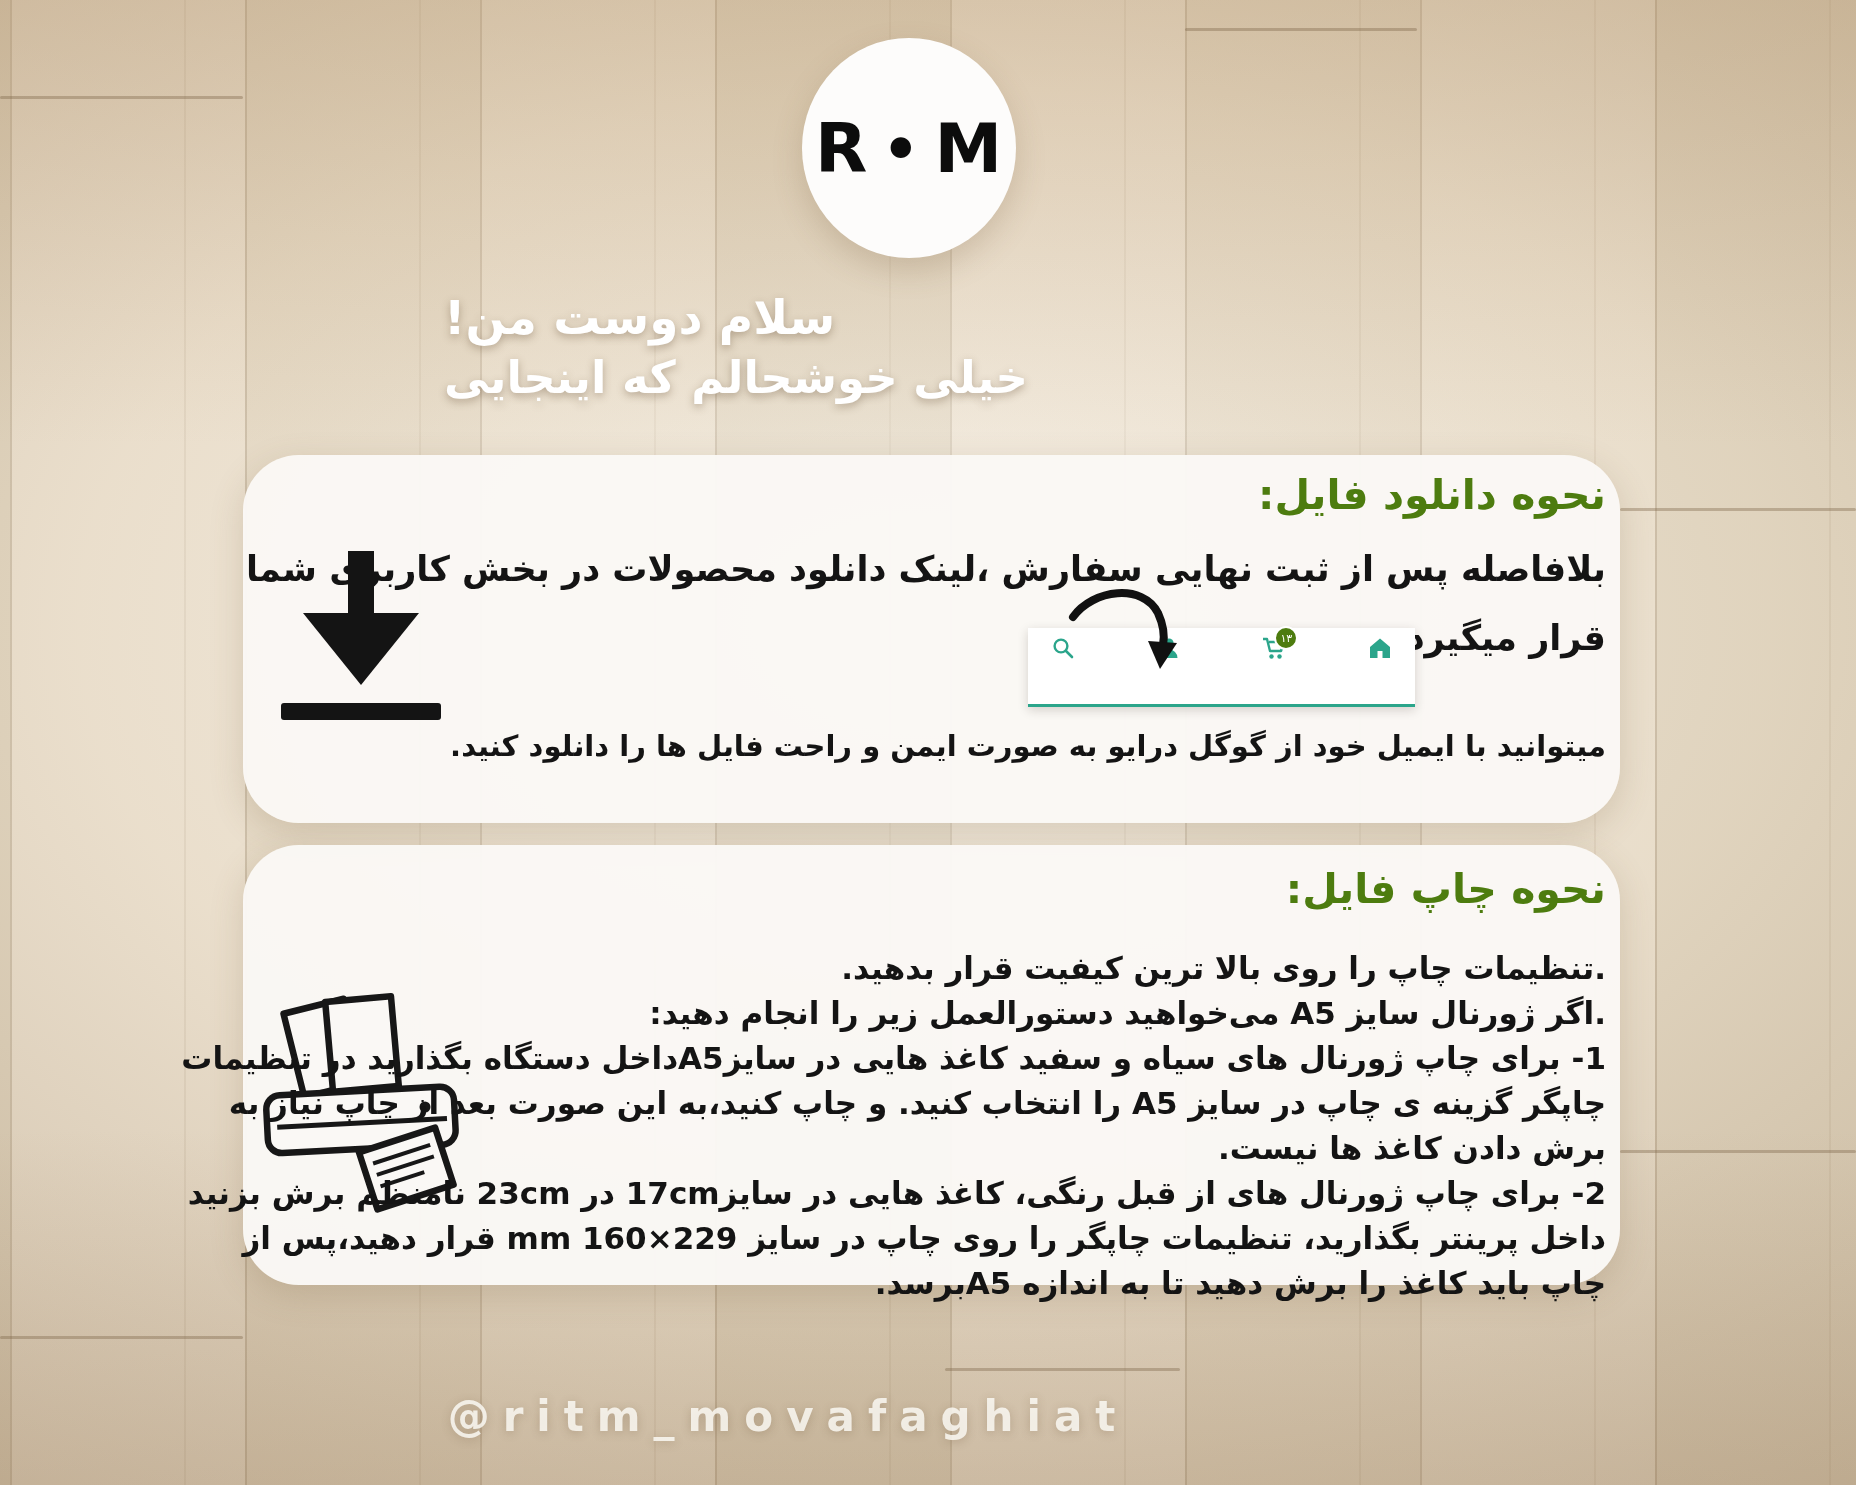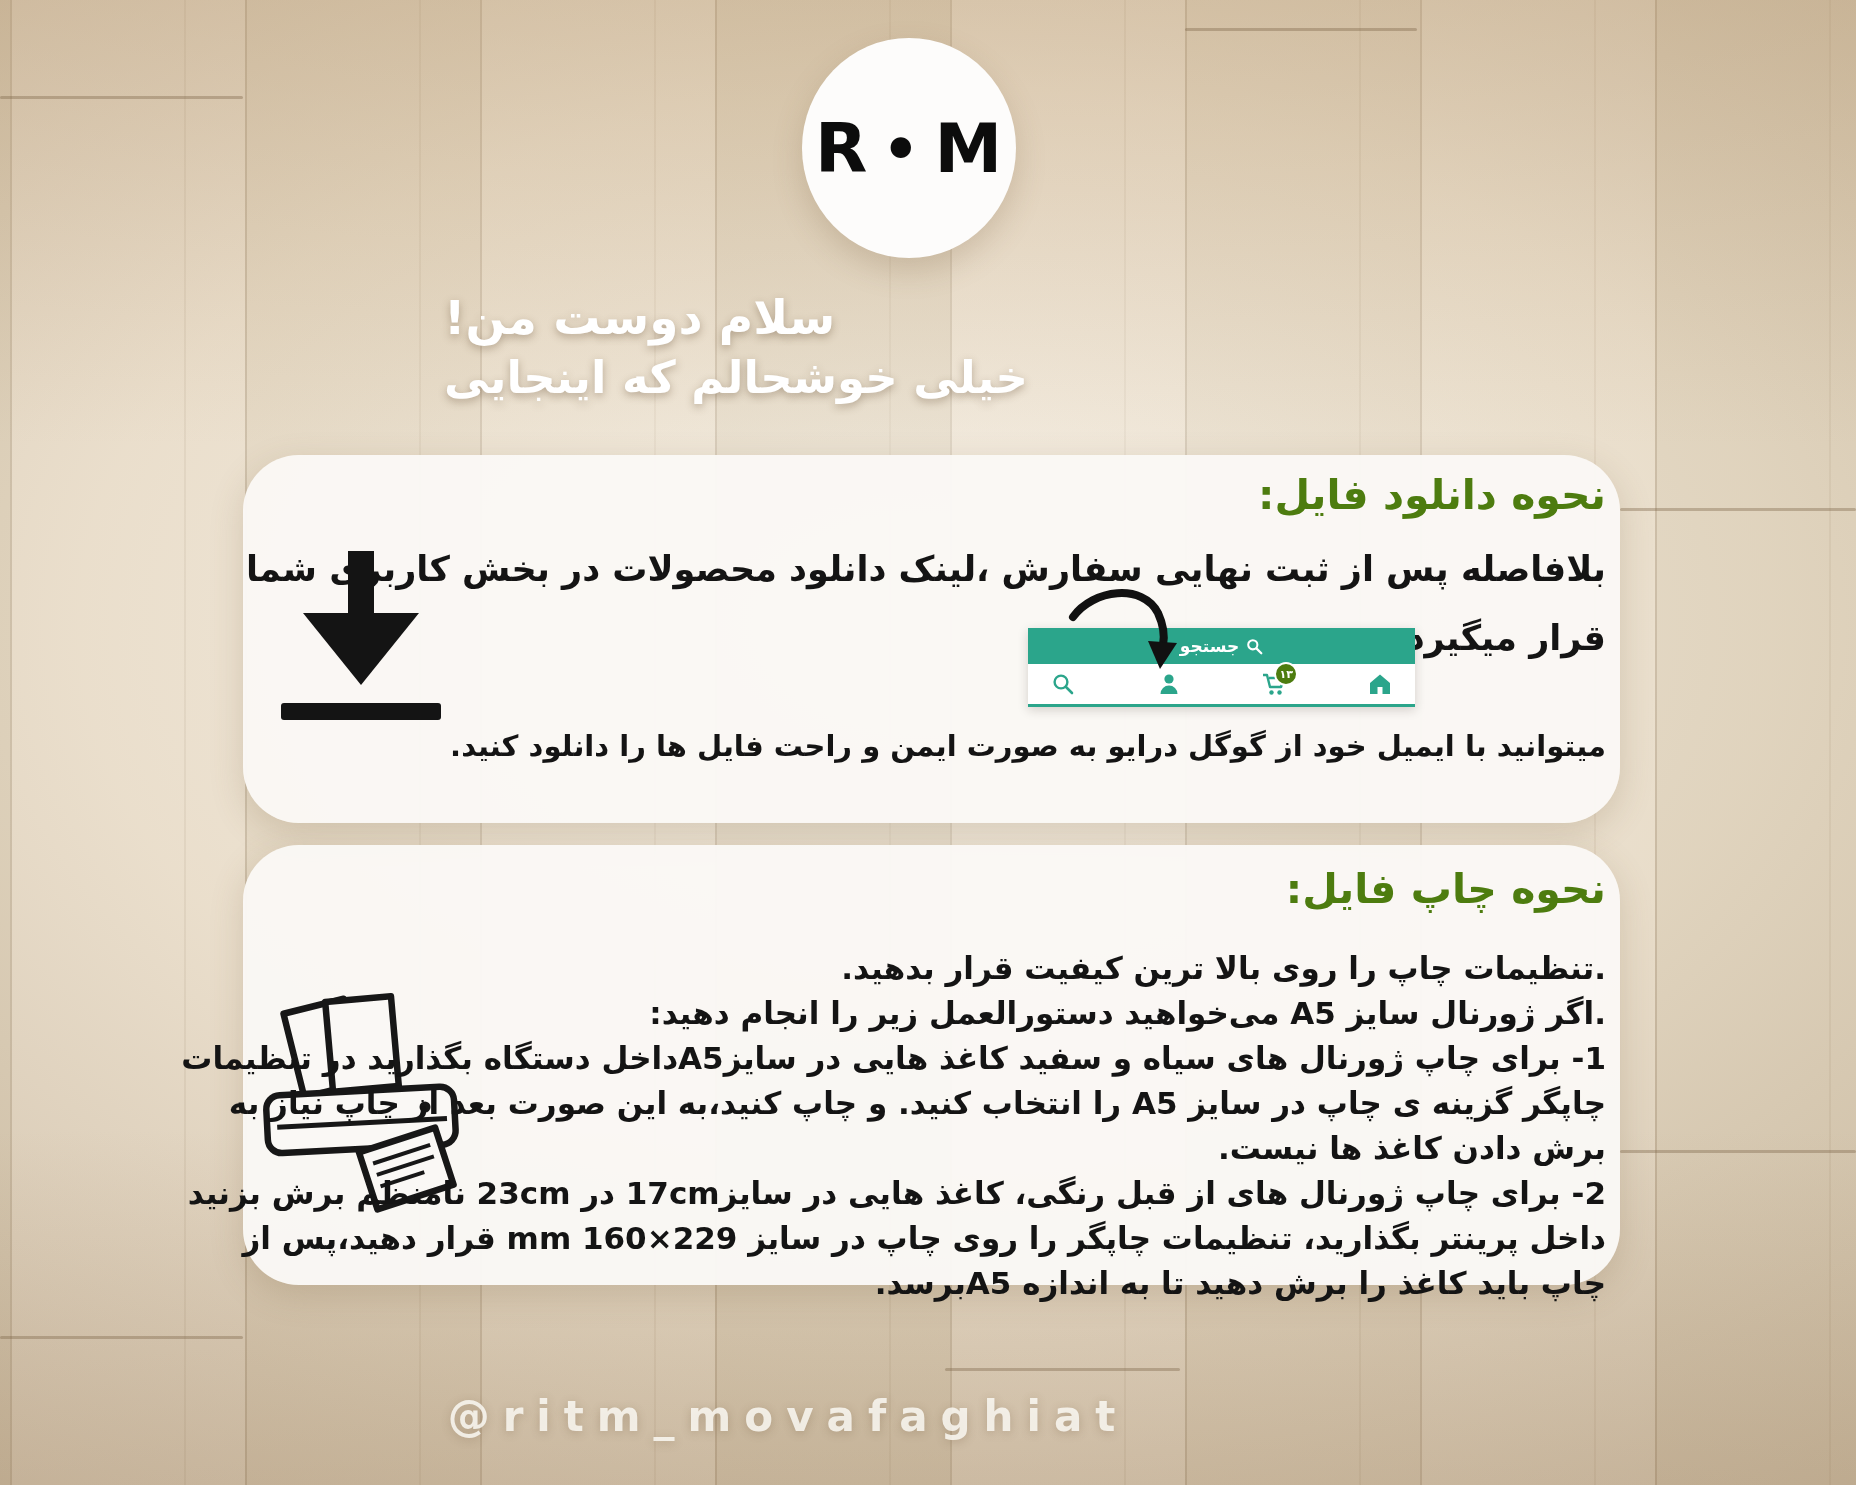--- a/index.html
+++ b/index.html
@@ -48,21 +48,21 @@
   .card1 .l3{right:14px;top:274px;font-size:29px;}
 
   
   .minisite{position:absolute;left:785px;top:173px;width:387px;height:76px;background:#ffffff;
             border-bottom:3px solid #2ba58b;box-shadow:0 3px 10px rgba(40,30,20,.18);}
   .m-head{height:36px;background:#2ba58b;display:flex;align-items:center;justify-content:center;
           direction:rtl;color:#ffffff;font-size:17px;font-weight:bold;gap:7px;}
   .m-row{height:40px;display:flex;align-items:center;justify-content:space-between;padding:0 22px;}
   .m-ic{position:relative;width:26px;height:26px;display:flex;align-items:center;justify-content:center;}
   .badge{position:absolute;right:-11px;top:-9px;width:20px;height:20px;border-radius:50%;
-         background:#4d7c0f;color:#fff;font-size:11px;font-weight:bold;
+         background:#4d7c0f;color:#fff;font-size:11px;font-weight:normal;
          display:flex;align-items:center;justify-content:center;border:2px solid #fff;}
   .arrow-svg{position:absolute;left:822px;top:130px;overflow:visible;}
   .dl-svg{position:absolute;left:32px;top:96px;}
 
   
   .plines{position:absolute;right:14px;top:101px;direction:rtl;text-align:right;}
   .plines div{font-size:31px;line-height:45px;font-weight:bold;color:#141414;white-space:nowrap;}
   .printer-svg{position:absolute;left:12px;top:146px;}
 
   
@@ -101,27 +101,20 @@
     <p class="l1">بلافاصله پس از ثبت نهایی سفارش ،لینک دانلود محصولات در بخش کاربری شما</p>
     <p class="l2">قرار میگیرد.</p>
 
     <svg class="dl-svg" width="172" height="176" viewBox="0 0 172 176">
       <rect x="73" y="0" width="26" height="70" fill="#141414"></rect>
       <polygon points="28,62 144,62 86,134" fill="#141414"></polygon>
       <rect x="6" y="152" width="160" height="17" rx="3" fill="#141414"></rect>
     </svg>
 
     <div class="minisite">
-      <div class="m-head">
-        <svg width="17" height="17" viewBox="0 0 20 20">
-          <circle cx="8" cy="8" r="5.4" fill="none" stroke="#ffffff" stroke-width="2.4"></circle>
-          <line x1="12.2" y1="12.2" x2="18" y2="18" stroke="#ffffff" stroke-width="2.6" stroke-linecap="round"></line>
-        </svg>
-        <span>جستجو</span>
-      </div>
       <div class="m-row">
         <div class="m-ic">
           <svg width="24" height="24" viewBox="0 0 24 24">
             <circle cx="10" cy="10" r="6.4" fill="none" stroke="#2ba58b" stroke-width="2.4"></circle>
             <line x1="15" y1="15" x2="21" y2="21" stroke="#2ba58b" stroke-width="2.6" stroke-linecap="round"></line>
           </svg>
         </div>
         <div class="m-ic">
           <svg width="24" height="24" viewBox="0 0 24 24">
             <circle cx="12" cy="7" r="4.6" fill="#2ba58b"></circle>

